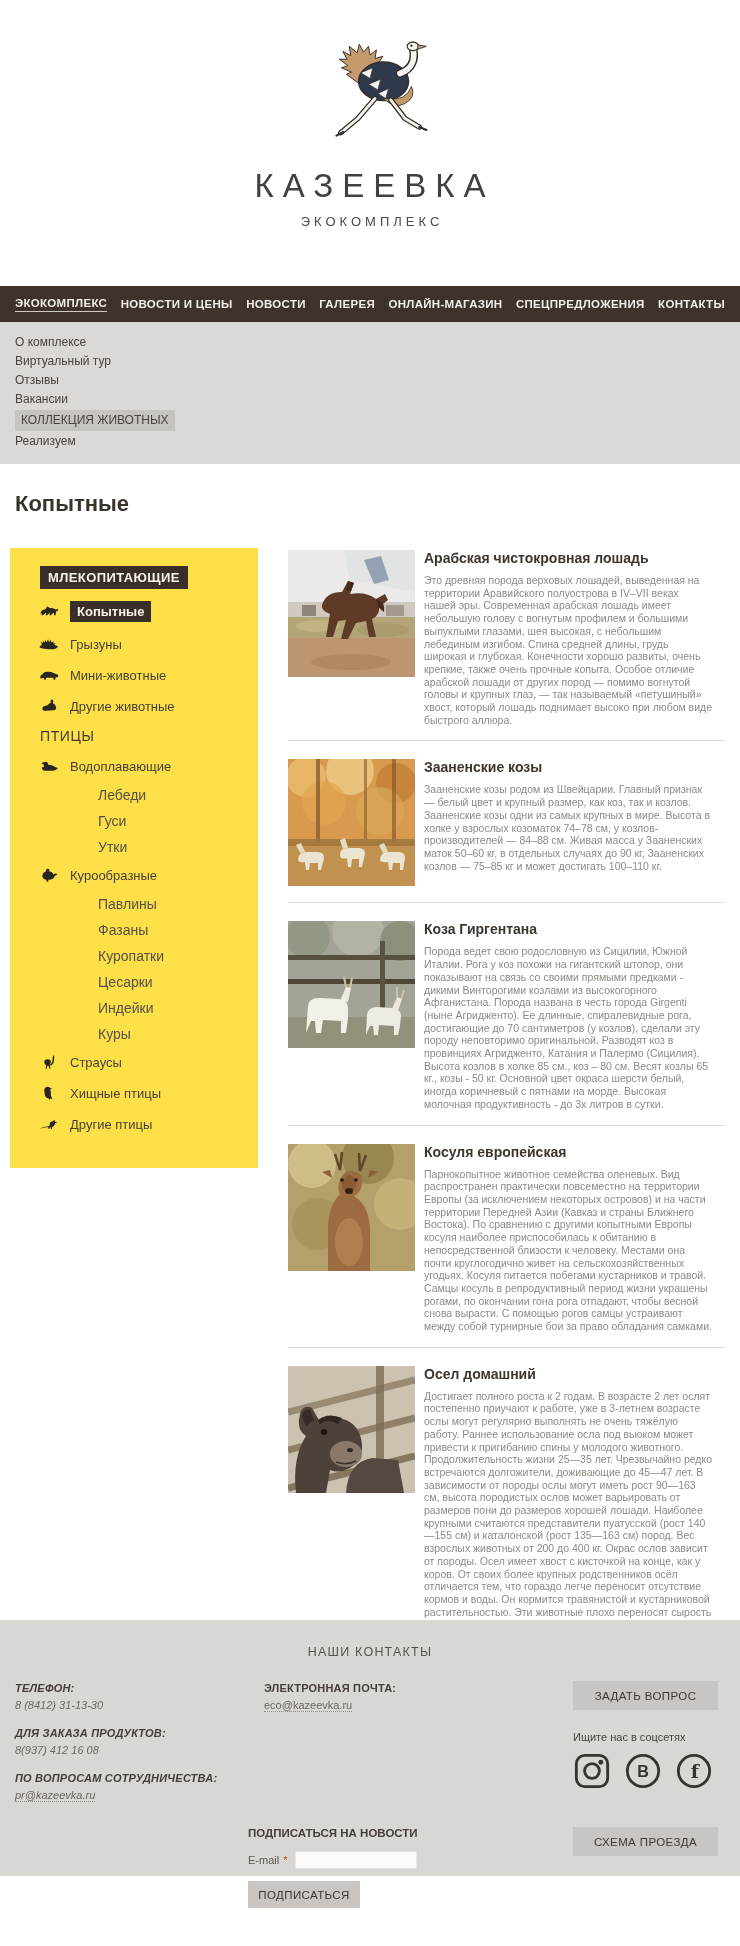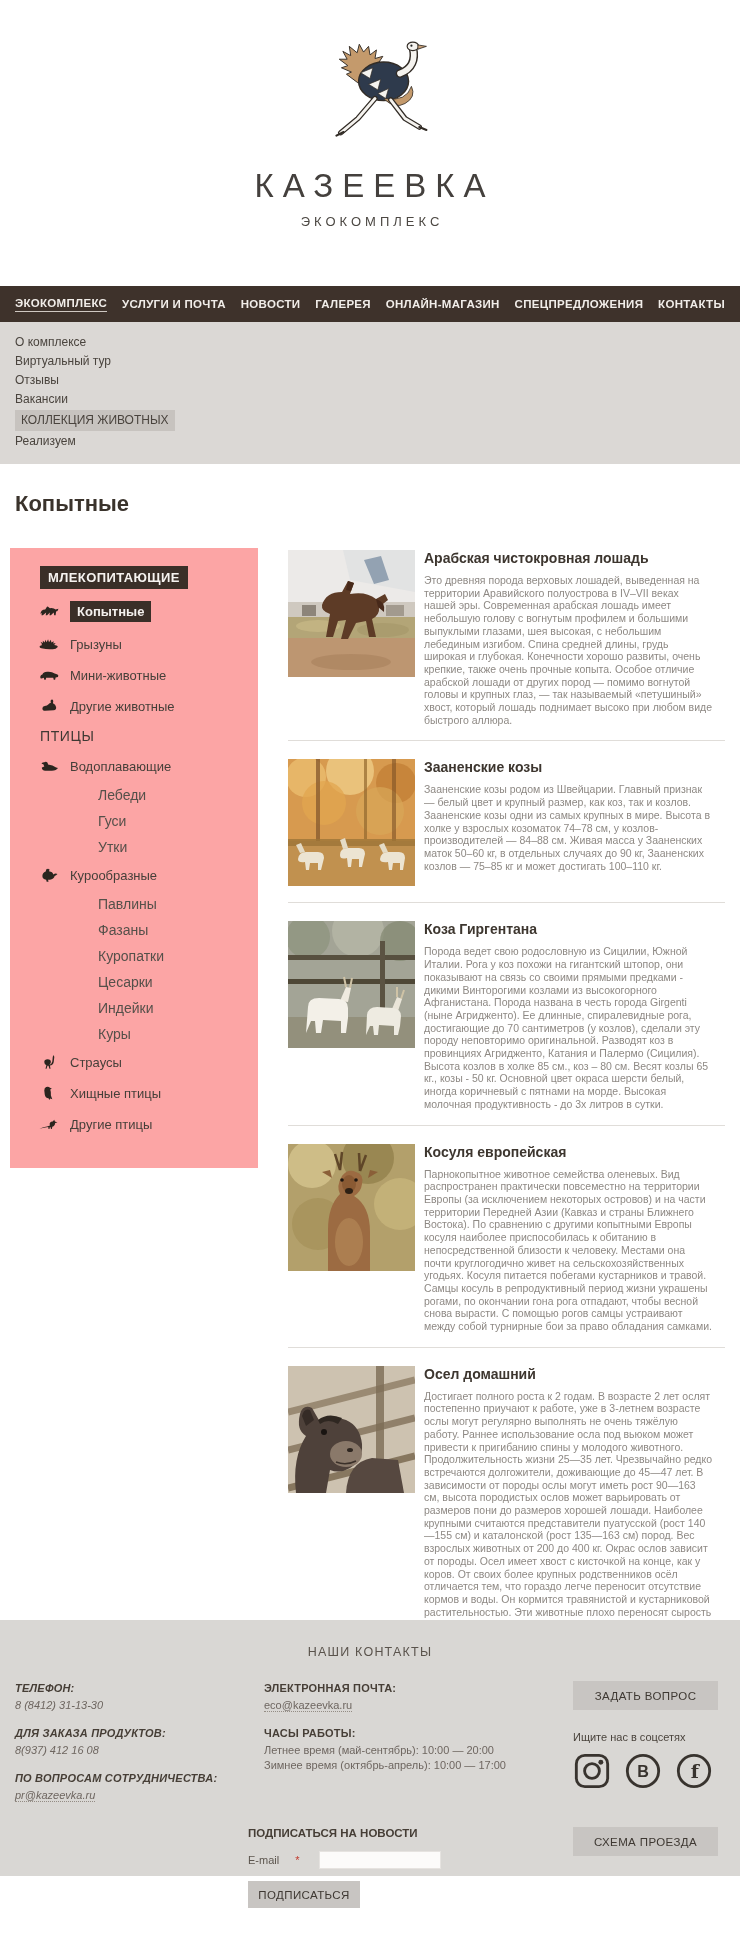--- a/index.html
+++ b/index.html
@@ -21,21 +21,21 @@
   
   .submenu { background:#dbd8d5; padding:11px 0 13px 15px; }
   .submenu-item { display:table; font-size:12px; color:#4a443e; line-height:19px; text-decoration:none; }
   .submenu-item.highlight { background:#c7c3bf; padding:1px 6px; margin:1px 0; }
 
   
   .page-title { font-size:22px; font-weight:bold; color:#3a332c; margin:27px 0 0 15px; }
 
   
   .main { position:relative; margin-top:31px; }
-  .sidebar { position:absolute; left:10px; top:0; width:248px; min-height:555px; background:#fca5a5; padding:18px 0 22px 0; }
+  .sidebar { position:absolute; left:10px; top:0; width:248px; min-height:555px; background:#fde047; padding:18px 0 22px 0; }
   .side-header-badge { display:inline-block; background:#3a2f28; color:#f6f3f0; font-weight:bold; font-size:13px; letter-spacing:.4px; padding:4px 8px; margin:0 0 12px 30px; }
   .side-section { font-size:14px; color:#3f3933; letter-spacing:.6px; margin:7px 0 13px 30px; }
   .side-row { display:flex; align-items:center; gap:8px; margin:0 0 13px 26px; min-height:18px; }
   .side-row .icon { width:26px; height:18px; flex:0 0 26px; display:flex; align-items:center; justify-content:center; }
   .side-label { font-size:13px; color:#453f39; text-decoration:none; }
   .side-label.badge { background:#3a2f28; color:#f4f1ee; font-weight:bold; padding:3px 7px; }
   .side-sub { list-style:none; margin:-2px 0 10px 88px; padding:0; }
   .side-sub li { margin:0 0 8px 0; }
   .side-sub a { font-size:14px; color:#55504a; text-decoration:none; line-height:13px; }
 
@@ -51,21 +51,21 @@
   .footer { position:absolute; left:0; top:1620px; width:740px; height:256px; background:#d9d7d4; }
   .f-title { position:absolute; top:25px; left:0; width:100%; text-align:center; font-size:12.5px; letter-spacing:1.2px; color:#5a534c; }
   .f-col1 { position:absolute; left:15px; top:62px; width:225px;font-style:italic; }
   .f-col2 { position:absolute; left:264px; top:62px; width:250px; }
   .f-block { margin-bottom:14px; }
   .f-label { font-size:11px; font-weight:bold; color:#463e36; letter-spacing:.2px; margin-bottom:4px; }
   .f-value { font-size:11px; color:#6e6660; line-height:15px; }
   .f-link { color:#6e6660; text-decoration:none; border-bottom:1px dotted #948c84; }
   .f-sub { position:absolute; left:248px; top:207px; width:250px; }
   .f-sub-title { font-size:11.5px; font-weight:bold; color:#463e36; margin-bottom:12px; }
-  .f-email-row { display:flex; align-items:center; gap:16px; margin-bottom:12px; }
+  .f-email-row { display:flex; align-items:center; gap:4px; margin-bottom:12px; }
   .f-email-label { font-size:11px; color:#5c554e; }
   .f-required { color:#c23b2e; font-size:11px; }
   .f-email-input { width:122px; height:18px; border:1px solid #e6e3e0; background:#fcfbfa; margin-left:4px; }
   .btn { display:flex; align-items:center; justify-content:center; background:#c8c5c2; color:#3e3832; font-size:11.5px; letter-spacing:.4px; border:none; cursor:pointer; font-family:"Liberation Sans", sans-serif; }
   .btn-sub { width:112px; height:27px; }
   .f-right { position:absolute; left:573px; top:61px; width:152px; }
   .btn-wide { width:145px; height:29px; }
   .f-social-label { font-size:11px; color:#4a433c; margin:21px 0 9px 0; }
   .socials { display:flex; gap:13px; }
   .social { width:38px; height:38px; display:block; cursor:pointer; }
@@ -95,21 +95,21 @@
         <path d="M134,86 L154,112 L174,124" fill="none" stroke="#f5f3ef" stroke-width="4" stroke-linecap="round" stroke-linejoin="round"></path>
         <path d="M174,124 l10,4" stroke="#322c26" stroke-width="3" stroke-linecap="round"></path>
       </svg>
     </div>
     <div class="logo-title">КАЗЕЕВКА</div>
     <div class="logo-sub">ЭКОКОМПЛЕКС</div>
   </div>
 
   <nav class="nav">
       <a href="#" class="nav-item active">ЭКОКОМПЛЕКС</a>
-      <a href="#" class="nav-item">УСЛУГИ И ПОЧТА</a>
+      <a href="#" class="nav-item">НОВОСТИ И ЦЕНЫ</a>
       <a href="#" class="nav-item">НОВОСТИ</a>
       <a href="#" class="nav-item">ГАЛЕРЕЯ</a>
       <a href="#" class="nav-item">ОНЛАЙН-МАГАЗИН</a>
       <a href="#" class="nav-item">СПЕЦПРЕДЛОЖЕНИЯ</a>
       <a href="#" class="nav-item">КОНТАКТЫ</a>
     </nav>
 
   <div class="submenu">
       <a href="#" class="submenu-item">О комплексе</a>
       <a href="#" class="submenu-item">Виртуальный тур</a>
@@ -350,27 +350,20 @@
         <div class="f-block">
     <div class="f-label">ПО ВОПРОСАМ СОТРУДНИЧЕСТВА:</div>
     <div class="f-value"><a href="#" class="f-link">pr@kazeevka.ru</a></div>
   </div>
       </div>
     <div class="f-col2">
         <div class="f-block">
     <div class="f-label">ЭЛЕКТРОННАЯ ПОЧТА:</div>
     <div class="f-value"><a href="#" class="f-link">eco@kazeevka.ru</a></div>
   </div>
-        <div class="f-block">
-    <div class="f-label">ЧАСЫ РАБОТЫ:</div>
-    <div class="f-value">
-            <div>Летнее время (май-сентябрь): 10:00 — 20:00</div>
-            <div>Зимнее время (октябрь-апрель): 10:00 — 17:00</div>
-          </div>
-  </div>
       </div>
 
     <div class="f-sub">
       <div class="f-sub-title">ПОДПИСАТЬСЯ НА НОВОСТИ</div>
       <div class="f-email-row">
         <span class="f-email-label">E-mail</span>
         <span class="f-required">*</span>
         <input class="f-email-input" type="text" value="" style="">
       </div>
       <button class="btn btn-sub">ПОДПИСАТЬСЯ</button>

